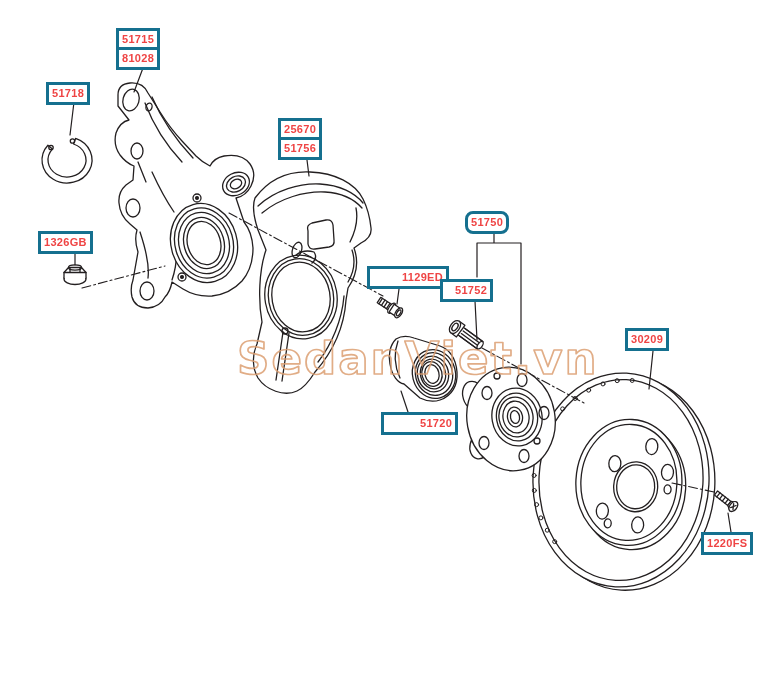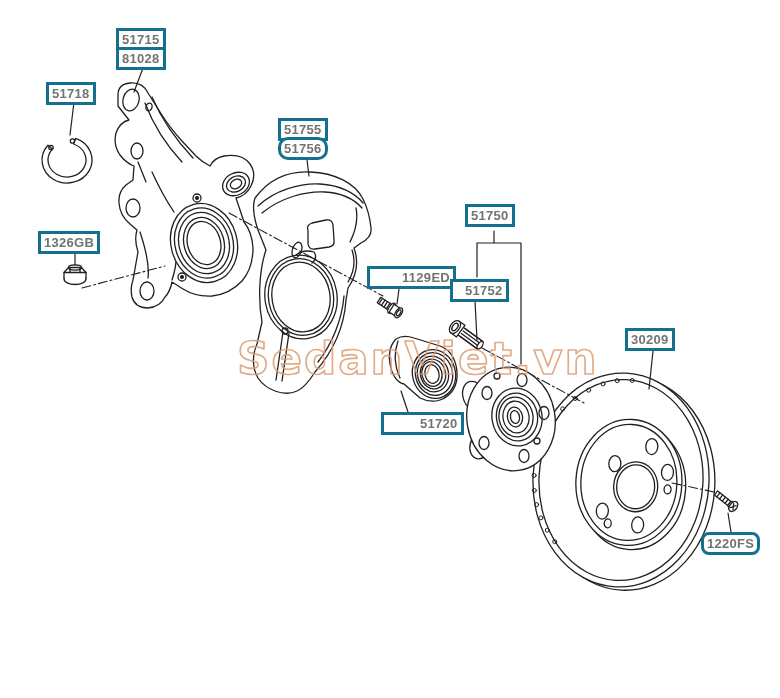--- a/index.html
+++ b/index.html
@@ -3,22 +3,22 @@
 <meta charset="utf-8">
 <style>
   html,body{margin:0;padding:0;background:#ffffff;}
   #stage{
     position:relative;width:780px;height:698px;background:#ffffff;
     font-family:"Liberation Sans",sans-serif;overflow:hidden;
   }
   #art{position:absolute;left:0;top:0;}
   .plabel{
     position:absolute;display:inline-block;box-sizing:border-box;
-    border:3px solid #15708f;background:#ffffff;color:#737373;
-    font-family:"Liberation Sans",sans-serif;font-weight:bold;font-size:13px;
+    border:3px solid #15708f;background:#ffffff;color:#ef4444;
+    font-family:"Liberation Sans",sans-serif;font-weight:bold;font-size:11px;
     line-height:15px;padding:1px 3px;letter-spacing:0.3px;white-space:nowrap;
     cursor:pointer;
   }
   svg *{vector-effect:non-scaling-stroke;}
 </style>
 </head>
 <body>
 
 <div id="stage">
 
@@ -209,22 +209,22 @@
       </g>
 
       <text x="237" y="374" font-family="DejaVu Sans, sans-serif" font-size="45" font-weight="bold" letter-spacing="2" fill="none" stroke="#dc9f72" stroke-width="1.7" opacity="0.85">SedanViet.vn</text>
     </g>
   </svg>
 
   <div class="plabel" style="left:116px;top:28px;">51715</div>
   <div class="plabel" style="left:116px;top:47px;">81028</div>
   <div class="plabel" style="left:46px;top:82px;">51718</div>
   <div class="plabel" style="left:38px;top:231px;">1326GB</div>
-  <div class="plabel" style="left:278px;top:118px;">51755</div>
-  <div class="plabel" style="left:278px;top:137px;border-radius:10px;">51756</div>
+  <div class="plabel" style="left:278px;top:118px;">25670</div>
+  <div class="plabel" style="left:278px;top:137px;">51756</div>
   <div class="plabel" style="left:367px;top:266px;padding-left:32px;">1129ED</div>
-  <div class="plabel" style="left:465px;top:204px;">51750</div>
-  <div class="plabel" style="left:450px;top:279px;padding-left:12px;">51752</div>
+  <div class="plabel" style="left:465px;top:211px;border-radius:8px;">51750</div>
+  <div class="plabel" style="left:440px;top:279px;padding-left:12px;">51752</div>
   <div class="plabel" style="left:381px;top:412px;padding-left:36px;">51720</div>
   <div class="plabel" style="left:625px;top:328px;">30209</div>
-  <div class="plabel" style="left:701px;top:532px;border-radius:8px;">1220FS</div>
+  <div class="plabel" style="left:701px;top:532px;">1220FS</div>
 
 </div>
 
 </body></html>

